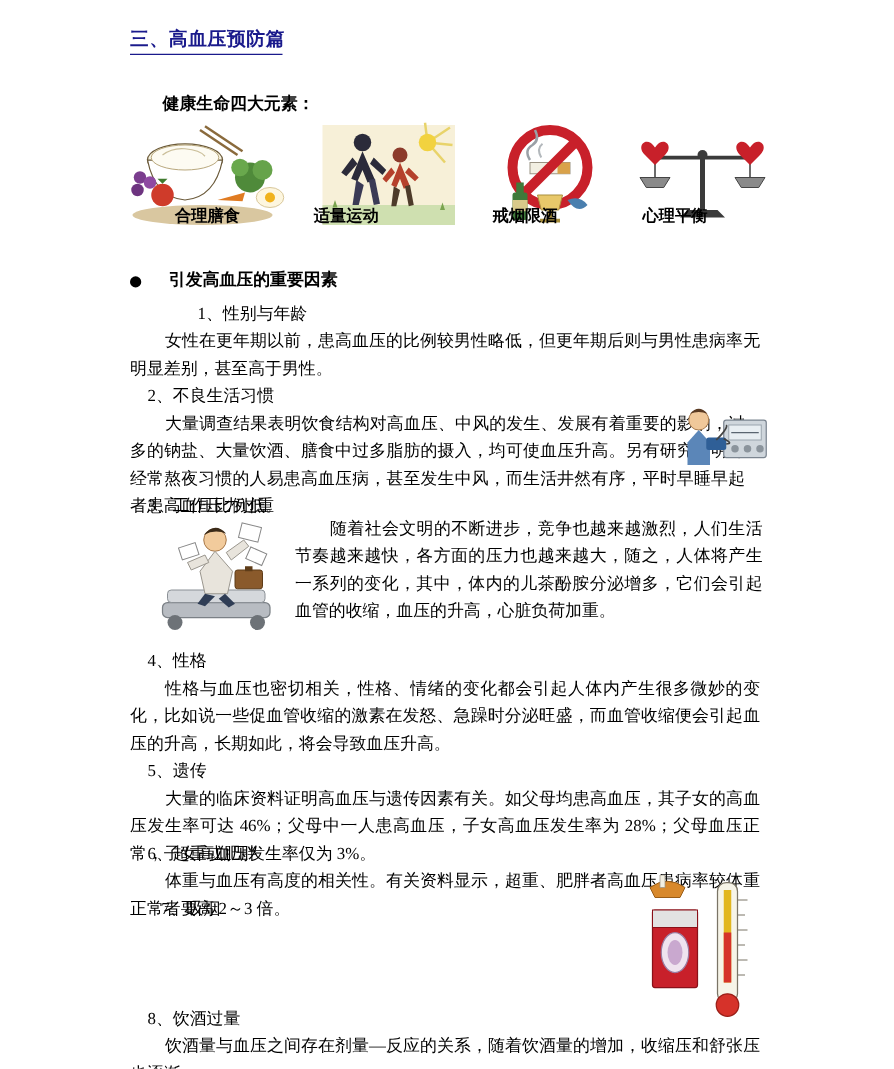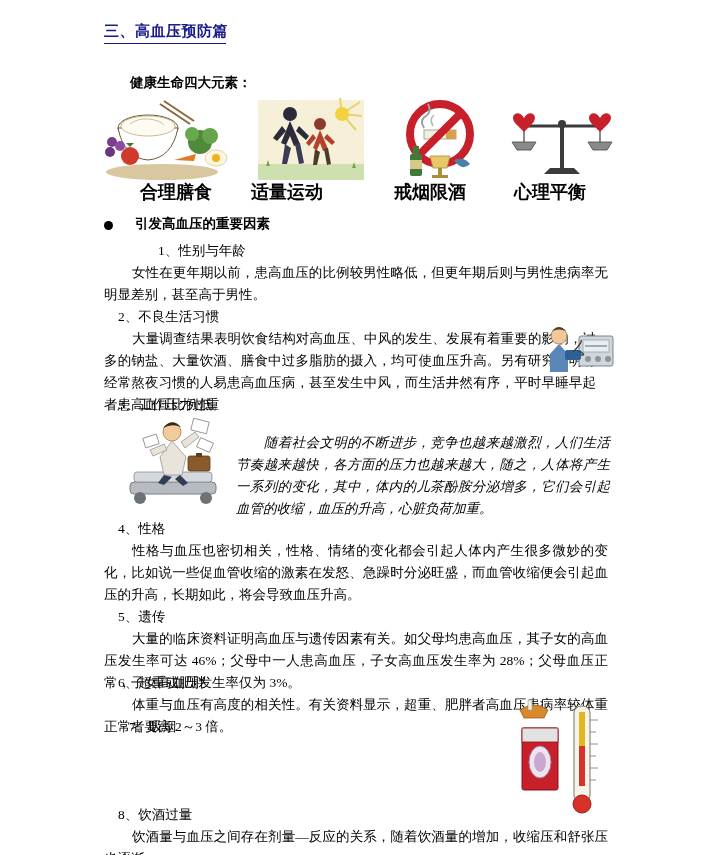--- a/index.html
+++ b/index.html
@@ -64,27 +64,27 @@
     width: 122px;
     height: 85px;
   }
   .illus-1 { left: 0px; }
   .illus-2 { left: 152px; }
   .illus-3 { left: 280px; }
   .illus-4 { left: 400px; }
 
   .caption-row {
     position: absolute;
-    top: 180px;
+    top: 164px;
     left: 104px;
     width: 540px;
     height: 20px;
     font-family: "Liberation Sans", sans-serif;
     font-weight: bold;
-    font-size: 18px;
+    font-size: 13px;
   }
   .caption {
     position: absolute;
     top: 0;
   }
   .cap-1 { left: 36px; }
   .cap-2 { left: 147px; }
   .cap-3 { left: 290px; }
   .cap-4 { left: 410px; }
   .bullet-dot {
@@ -307,21 +307,21 @@
 
       <rect x="68" y="8" width="16" height="12" fill="#ffffff" stroke="#888" stroke-width="0.8" transform="rotate(14 76 14)"></rect>
       <rect x="20" y="24" width="14" height="10" fill="#ffffff" stroke="#888" stroke-width="0.8" transform="rotate(-18 27 29)"></rect>
       <rect x="74" y="28" width="14" height="10" fill="#ffffff" stroke="#888" stroke-width="0.8" transform="rotate(24 81 33)"></rect>
 
       <rect x="64" y="44" width="22" height="15" rx="2" fill="#8a5a2b" stroke="#5e3c18" stroke-width="0.8"></rect>
       <rect x="72" y="41" width="6" height="4" fill="#5e3c18"></rect>
     </svg>
   </div>
 
-  <div class="body-block indent-2" style="left:236px; top:432px; width:374px;font-style:italic;">随着社会文明的不断进步，竞争也越来越激烈，人们生活节奏越来越快，各方面的压力也越来越大，随之，人体将产生一系列的变化，其中，体内的儿茶酚胺分泌增多，它们会引起血管的收缩，血压的升高，心脏负荷加重。</div>
+  <div class="body-block indent-2" style="left:236px; top:412px; width:374px;">随着社会文明的不断进步，竞争也越来越激烈，人们生活节奏越来越快，各方面的压力也越来越大，随之，人体将产生一系列的变化，其中，体内的儿茶酚胺分泌增多，它们会引起血管的收缩，血压的升高，心脏负荷加重。</div>
 
   <div class="num-head" style="left:118px; top:518px;">
     <span>4、</span><span>性格</span>
   </div>
   <div class="body-block indent-2" style="left:104px; top:540px; width:504px;">性格与血压也密切相关，性格、情绪的变化都会引起人体内产生很多微妙的变化，比如说一些促血管收缩的激素在发怒、急躁时分泌旺盛，而血管收缩便会引起血压的升高，长期如此，将会导致血压升高。</div>
 
   <div class="num-head" style="left:118px; top:606px;">
     <span>5、</span><span>遗传</span>
   </div>
   <div class="body-block indent-2" style="left:104px; top:628px; width:504px;">大量的临床资料证明高血压与遗传因素有关。如父母均患高血压，其子女的高血压发生率可达 46%；父母中一人患高血压，子女高血压发生率为 28%；父母血压正常，子女高血压发生率仅为 3%。</div>

